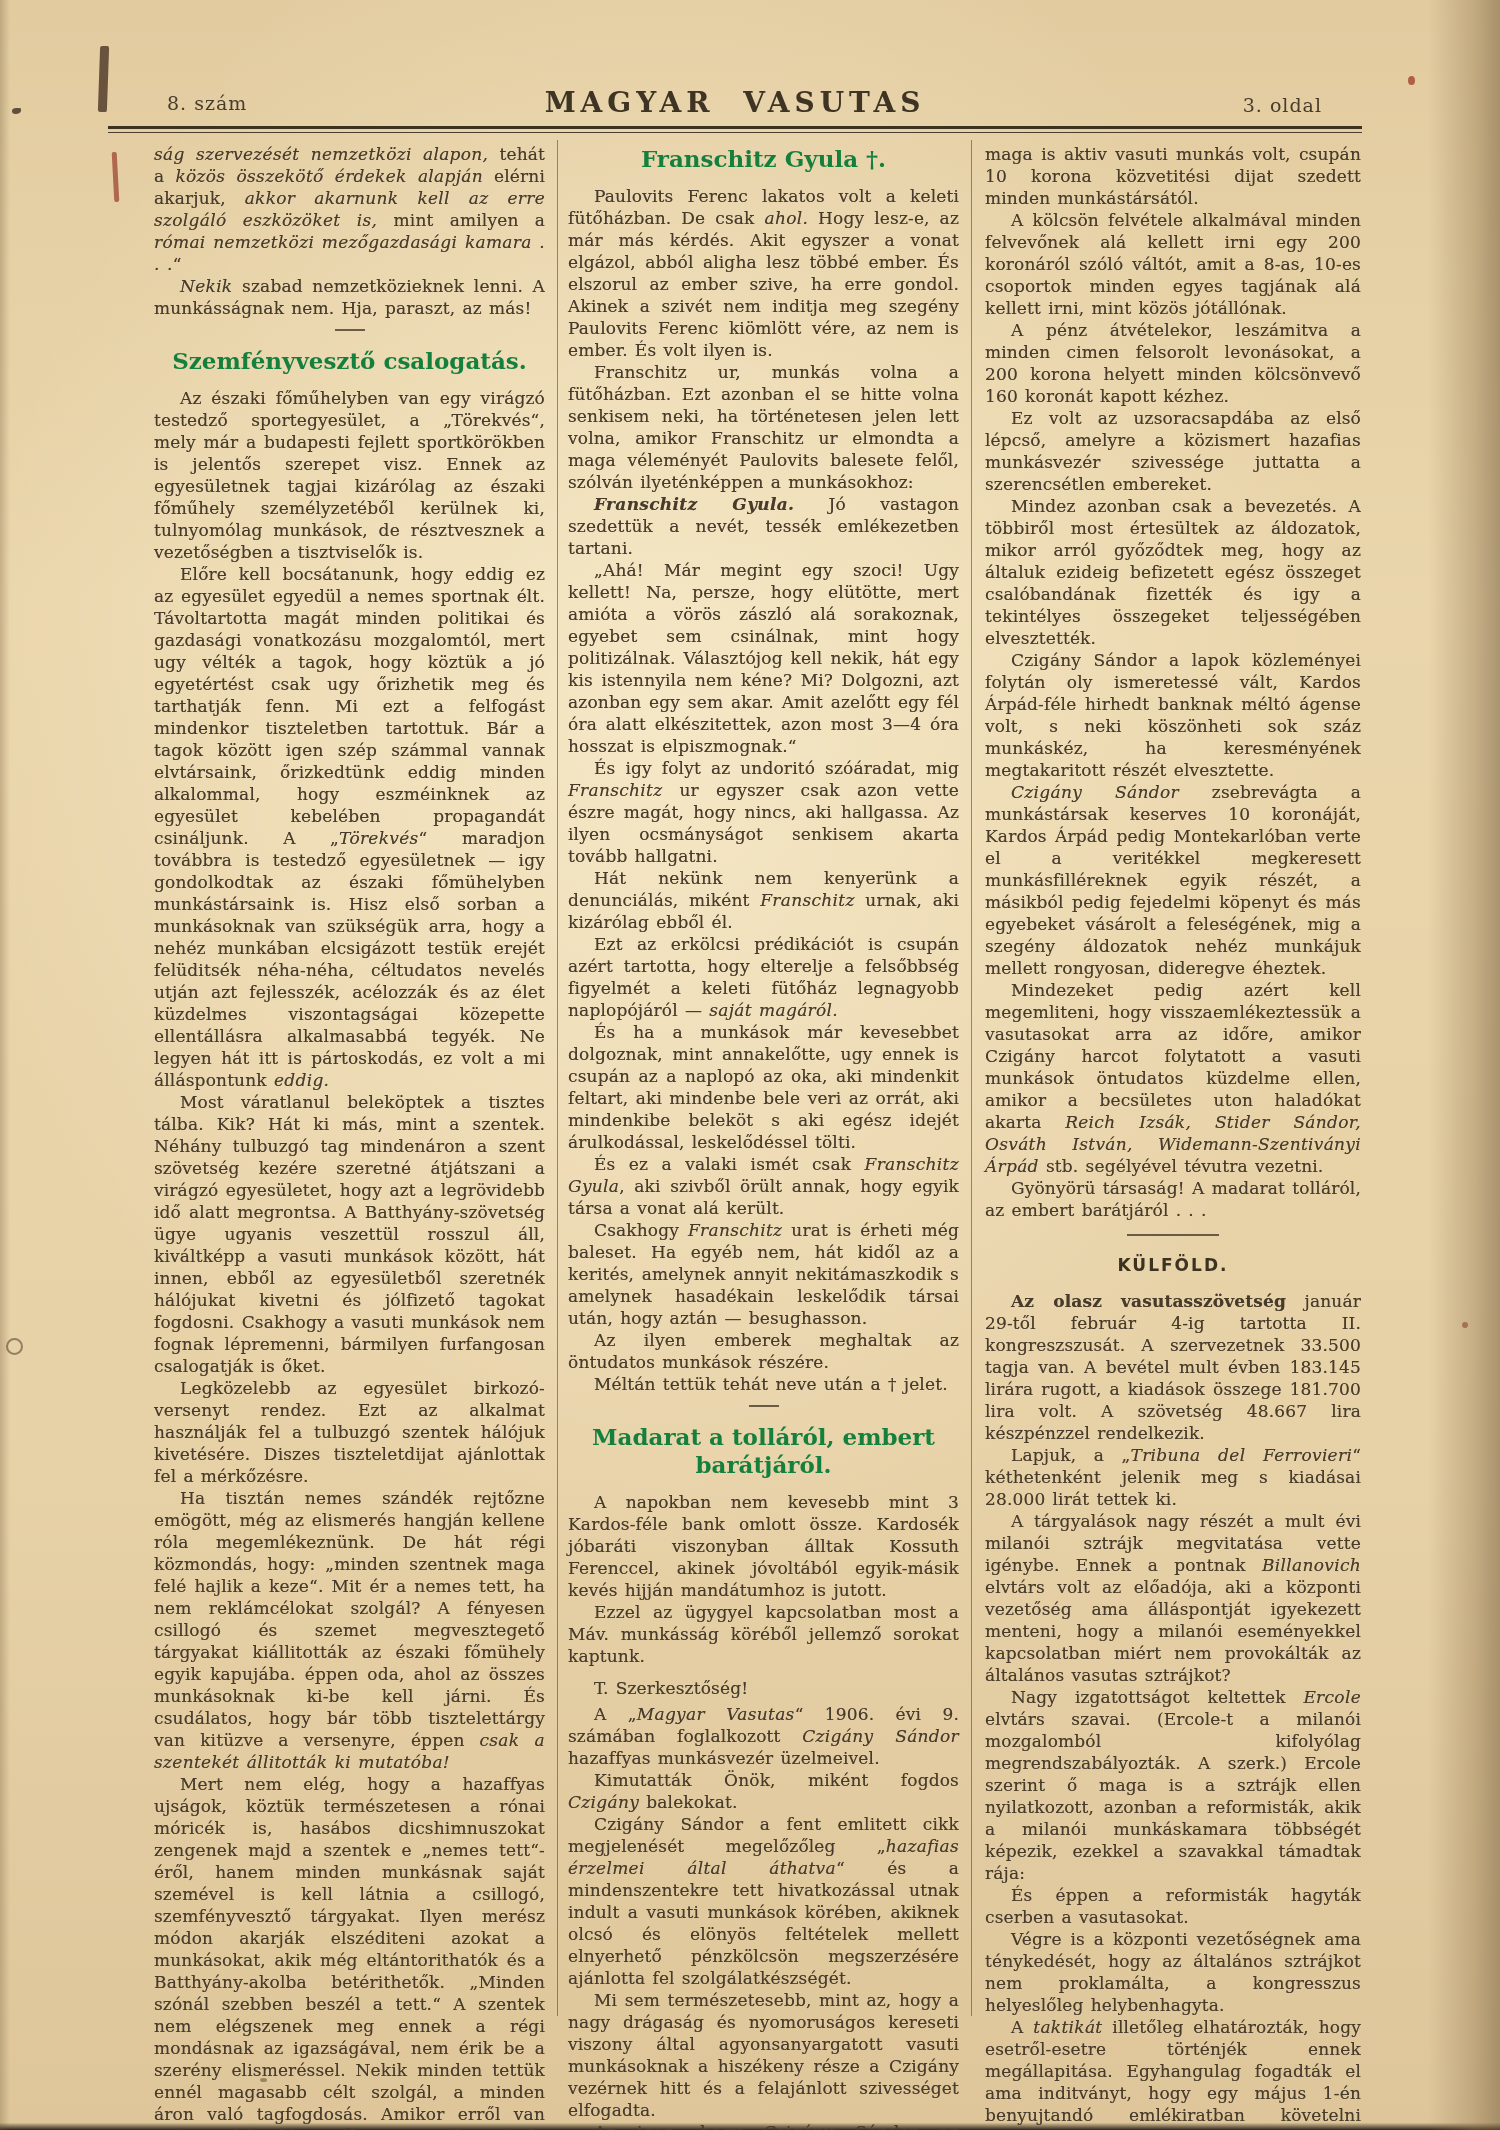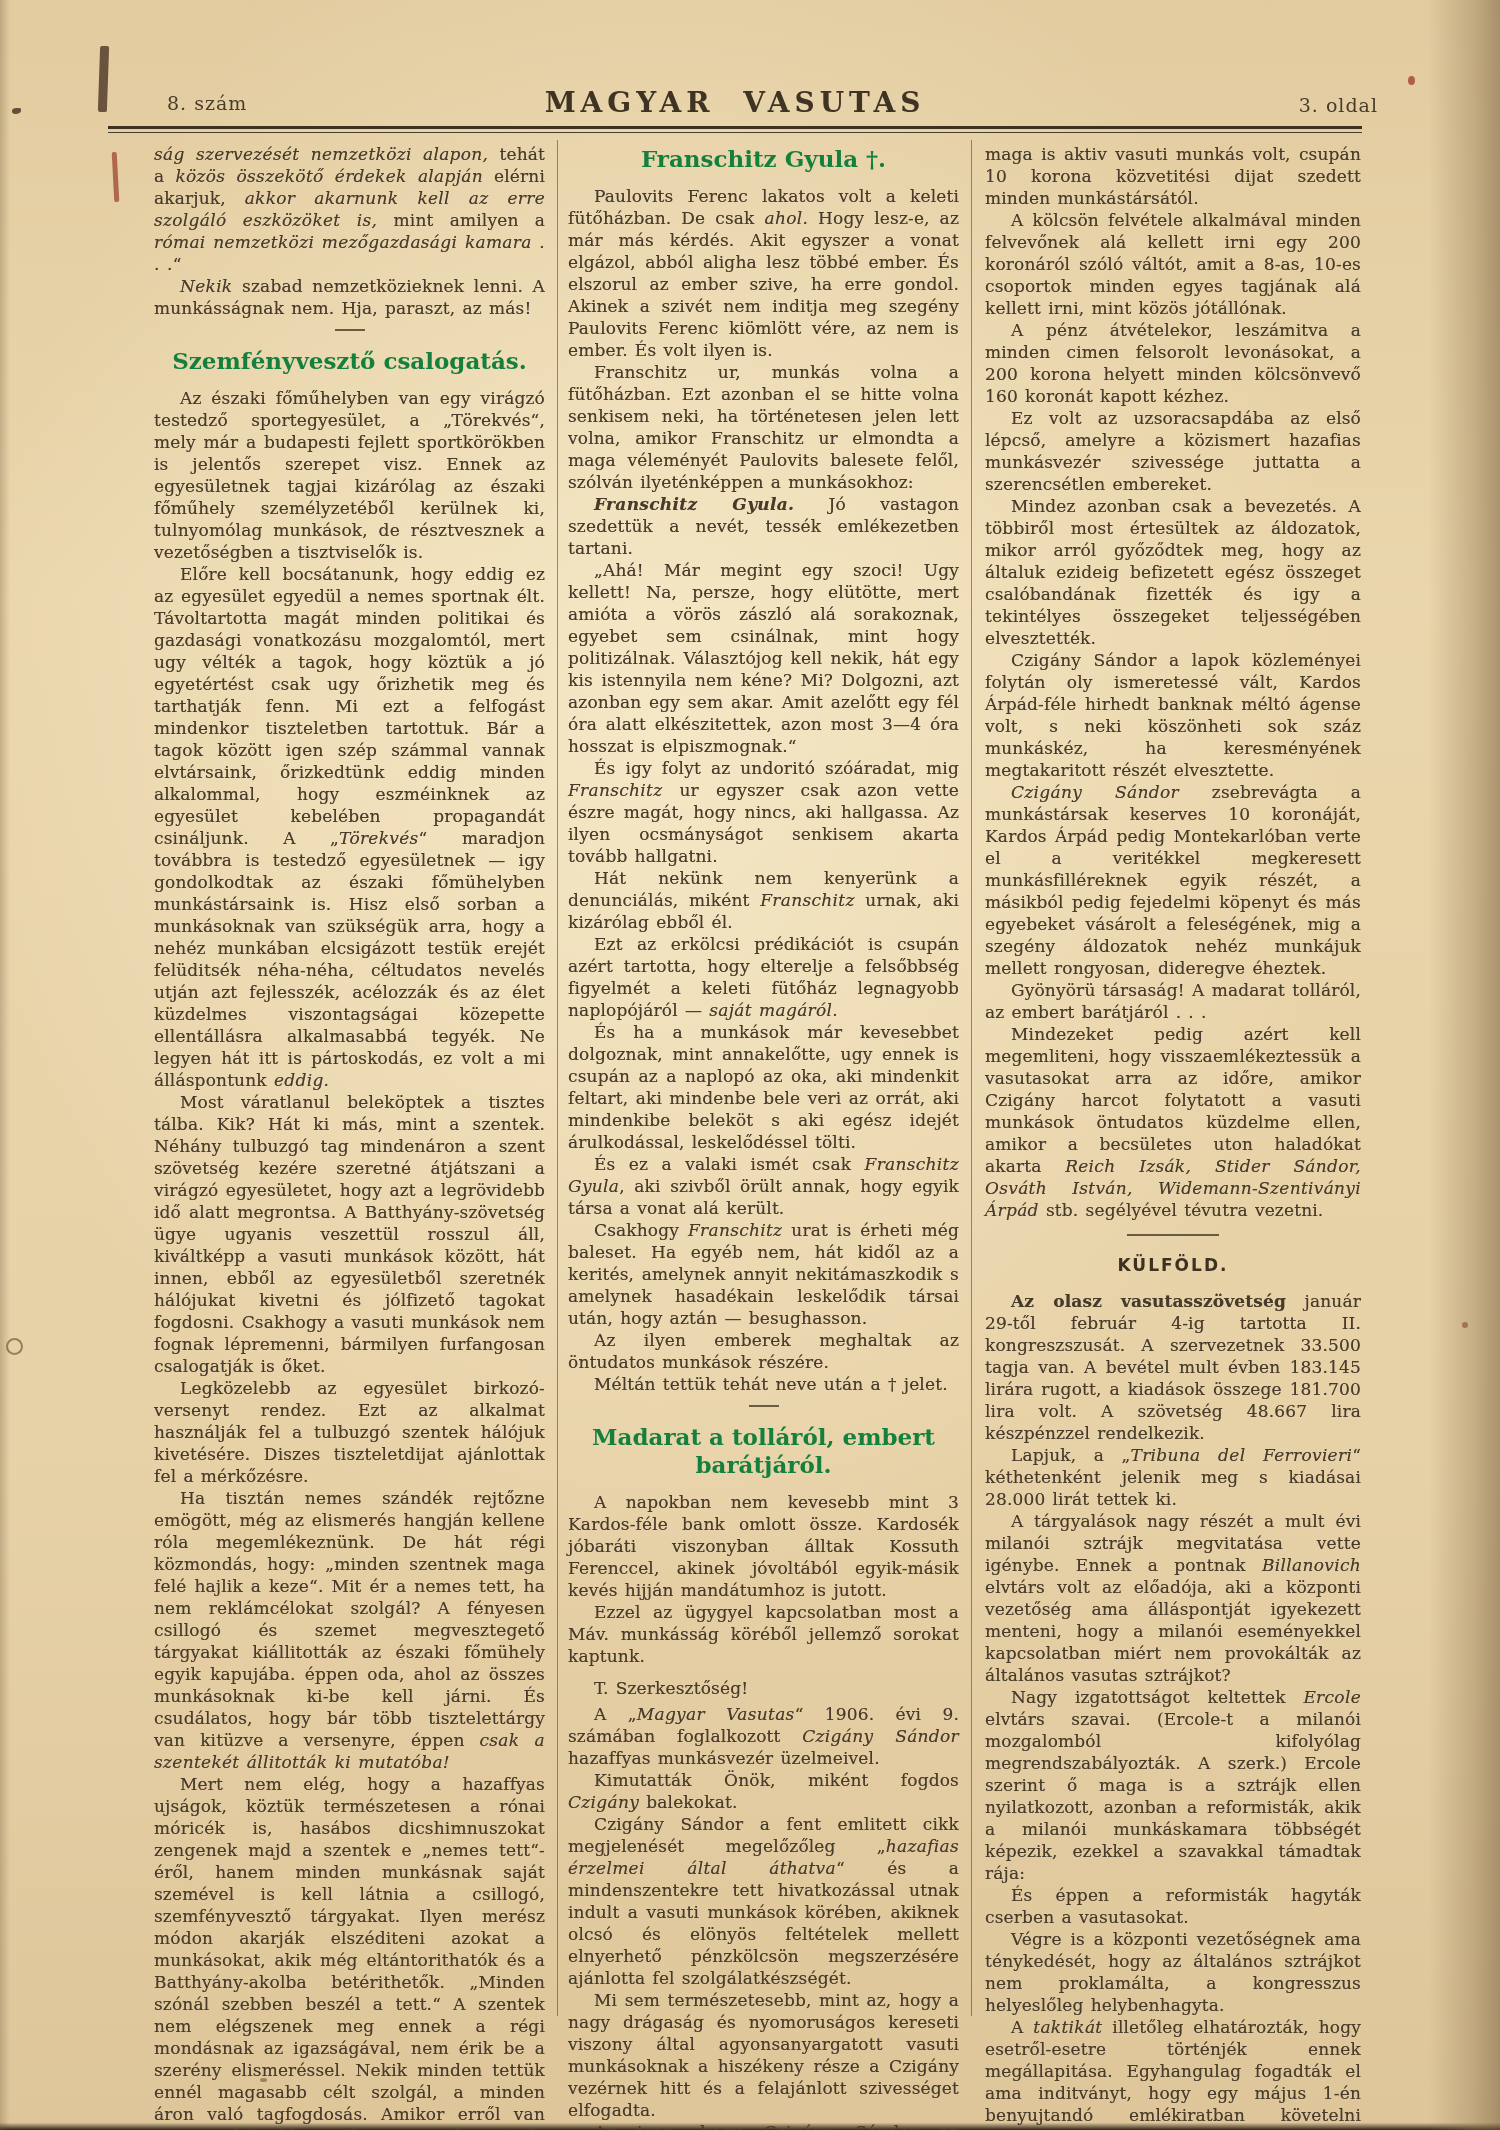--- a/index.html
+++ b/index.html
@@ -10,21 +10,21 @@
       linear-gradient(90deg, rgba(0,0,0,0) 95.2%, rgba(146,118,80,0.40) 98.3%, rgba(118,95,62,0.55) 100%),
       linear-gradient(180deg, rgba(0,0,0,0) 99.65%, rgba(38,30,20,0.95) 100%),
       radial-gradient(ellipse 980px 1250px at 44% 34%, rgba(255,247,221,0.55), rgba(255,247,221,0) 70%),
       linear-gradient(180deg,#e2cb9f 0%, #ead6ac 28%, #e7d1a7 68%, #dec69a 100%);
     font-family:"DejaVu Serif", serif;
     color:#473b2c;
   }
   .masthead-issue{position:absolute;left:167px;top:92px;font-size:19px;letter-spacing:1px;}
   .masthead-title{position:absolute;left:110px;top:86px;width:1250px;text-align:center;
     font-size:28px;font-weight:bold;letter-spacing:5px;word-spacing:14px;color:#3f3424;}
-  .masthead-page{position:absolute;left:1188px;top:94px;width:190px;text-align:right;font-size:19px;letter-spacing:1px;}
+  .masthead-page{position:absolute;left:1132px;top:94px;width:190px;text-align:right;font-size:19px;letter-spacing:1px;}
   .masthead-rule{position:absolute;left:108px;top:126px;width:1254px;height:3px;
     border-top:3px solid #3c3222;border-bottom:1px solid #4a3e2c;}
   .vrule{position:absolute;top:140px;height:1876px;width:1px;background:rgba(74,60,42,0.55);}
   #vrule-1{left:557px;}
   #vrule-2{left:971px;}
   .col{position:absolute;top:143px;font-size:17px;line-height:22px;}
   #col-1{left:154px;width:391px;}
   #col-2{left:568px;width:391px;}
   #col-3{left:985px;width:376px;}
   .par{text-align:justify;text-indent:26px;word-spacing:1.6px;letter-spacing:0.15px;
@@ -95,22 +95,22 @@
     <div class="par">Az igaz, hogy Czigány Sándor az igéretét beváltotta és minden nála jelentkező hiszékeny vasuti munkásnak megszerezte a felajánlott 200 korona kölcsönt egy ferencvárosi banknál. E szivességért, minthogy</div>
   </div>
 <div class="col" id="col-3">
     <div class="par noindent">maga is aktiv vasuti munkás volt, csupán 10 korona közvetitési dijat szedett minden munkástársától.</div>
     <div class="par">A kölcsön felvétele alkalmával minden felvevőnek alá kellett irni egy 200 koronáról szóló váltót, amit a 8-as, 10-es csoportok minden egyes tagjának alá kellett irni, mint közös jótállónak.</div>
     <div class="par">A pénz átvételekor, leszámitva a minden cimen felsorolt levonásokat, a 200 korona helyett minden kölcsönvevő 160 koronát kapott kézhez.</div>
     <div class="par">Ez volt az uzsoracsapdába az első lépcső, amelyre a közismert hazafias munkásvezér szivessége juttatta a szerencsétlen embereket.</div>
     <div class="par">Mindez azonban csak a bevezetés. A többiről most értesültek az áldozatok, mikor arról győződtek meg, hogy az általuk ezideig befizetett egész összeget csalóbandának fizették és igy a tekintélyes összegeket teljességében elvesztették.</div>
     <div class="par">Czigány Sándor a lapok közleményei folytán oly ismeretessé vált, Kardos Árpád-féle hirhedt banknak méltó ágense volt, s neki köszönheti sok száz munkáskéz, ha keresményének megtakaritott részét elvesztette.</div>
     <div class="par"><i>Czigány Sándor</i> zsebrevágta a munkástársak keserves 10 koronáját, Kardos Árpád pedig Montekarlóban verte el a veritékkel megkeresett munkásfilléreknek egyik részét, a másikból pedig fejedelmi köpenyt és más egyebeket vásárolt a feleségének, mig a szegény áldozatok nehéz munkájuk mellett rongyosan, dideregve éheztek.</div>
+    <div class="par">Mindezeket pedig azért kell megemliteni, hogy visszaemlékeztessük a vasutasokat arra az időre, amikor Czigány harcot folytatott a vasuti munkások öntudatos küzdelme ellen, amikor a becsületes uton haladókat akarta <i>Reich Izsák, Stider Sándor, Osváth István, Widemann-Szentiványi Árpád</i> stb. segélyével tévutra vezetni.</div>
     <div class="par">Gyönyörü társaság! A madarat tolláról, az embert barátjáról . . .</div>
-    <div class="par">Mindezeket pedig azért kell megemliteni, hogy visszaemlékeztessük a vasutasokat arra az időre, amikor Czigány harcot folytatott a vasuti munkások öntudatos küzdelme ellen, amikor a becsületes uton haladókat akarta <i>Reich Izsák, Stider Sándor, Osváth István, Widemann-Szentiványi Árpád</i> stb. segélyével tévutra vezetni.</div>
     <div class="sep-line"></div>
     <div class="head-sans">KÜLFÖLD.</div>
     <div class="par"><b>Az olasz vasutasszövetség</b> január 29-től február 4-ig tartotta II. kongreszszusát. A szervezetnek 33.500 tagja van. A bevétel mult évben 183.145 lirára rugott, a kiadások összege 181.700 lira volt. A szövetség 48.667 lira készpénzzel rendelkezik.</div>
     <div class="par">Lapjuk, a „<i>Tribuna del Ferrovieri</i>“ kéthetenként jelenik meg s kiadásai 28.000 lirát tettek ki.</div>
     <div class="par">A tárgyalások nagy részét a mult évi milanói sztrájk megvitatása vette igénybe. Ennek a pontnak <i>Billanovich</i> elvtárs volt az előadója, aki a központi vezetőség ama álláspontját igyekezett menteni, hogy a milanói eseményekkel kapcsolatban miért nem provokálták az általános vasutas sztrájkot?</div>
     <div class="par">Nagy izgatottságot keltettek <i>Ercole</i> elvtárs szavai. (Ercole-t a milanói mozgalomból kifolyólag megrendszabályozták. A szerk.) Ercole szerint ő maga is a sztrájk ellen nyilatkozott, azonban a reformisták, akik a milanói munkáskamara többségét képezik, ezekkel a szavakkal támadtak rája:</div>
     <div class="par">És éppen a reformisták hagyták cserben a vasutasokat.</div>
     <div class="par">Végre is a központi vezetőségnek ama ténykedését, hogy az általános sztrájkot nem proklamálta, a kongresszus helyeslőleg helybenhagyta.</div>
     <div class="par">A <i>taktikát</i> illetőleg elhatározták, hogy esetről-esetre történjék ennek megállapitása. Egyhangulag fogadták el ama inditványt, hogy egy május 1-én benyujtandó emlékiratban követelni fogják a megrendszabályozottak visszavételét. Végül kötelességévé tették a csoportoknak, hogy a munkáskamarákhoz csatlakozzanak.</div>
   </div>

